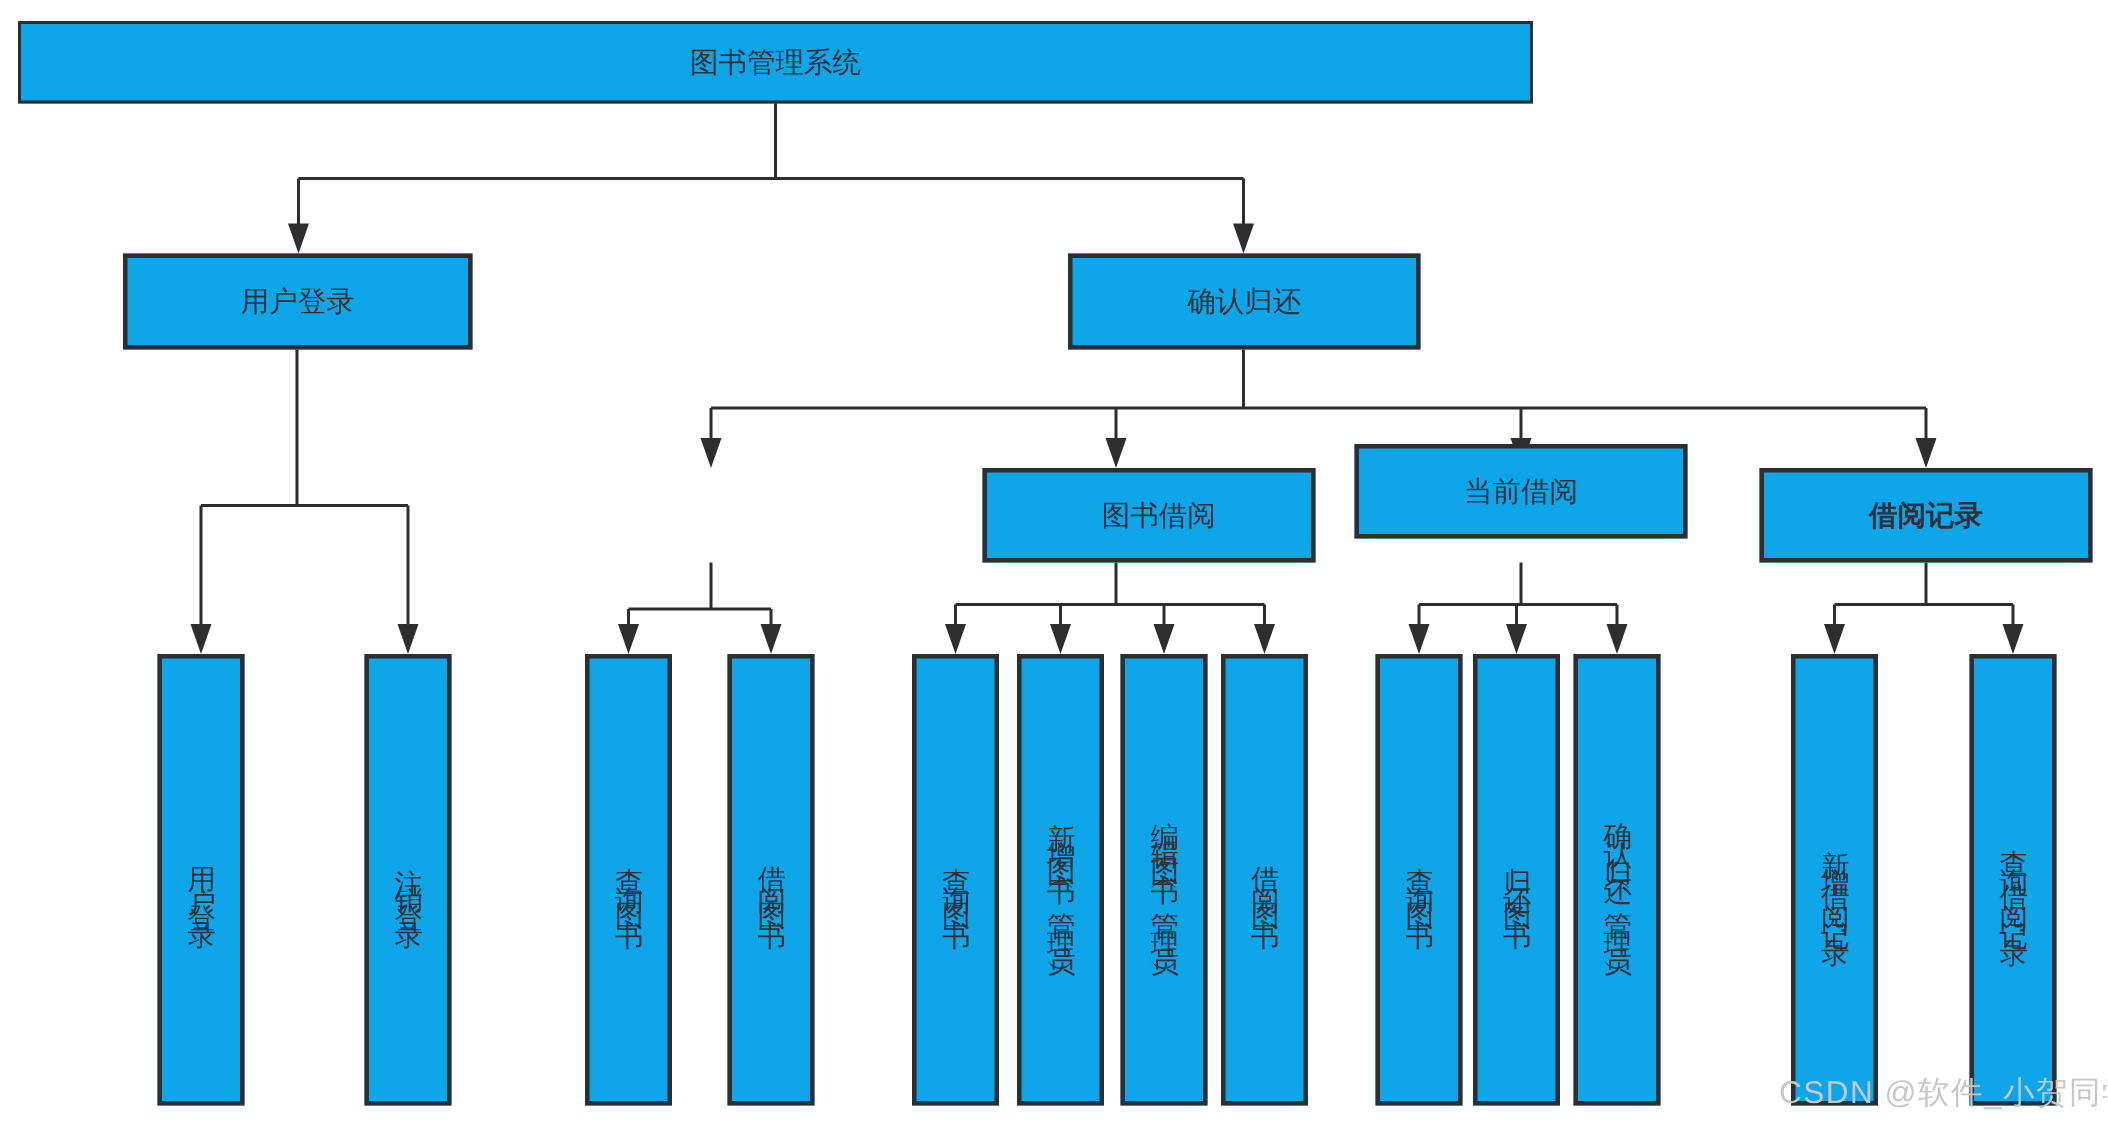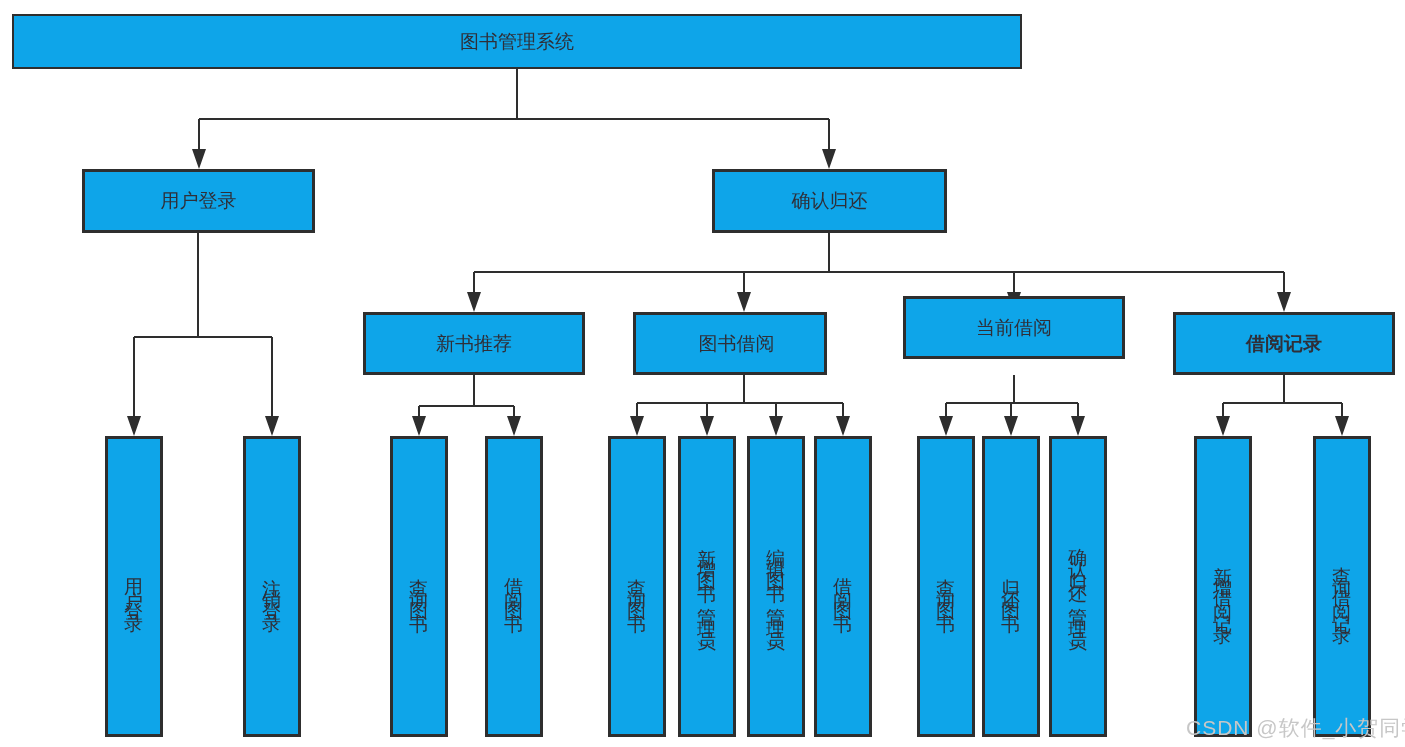--- a/index.html
+++ b/index.html
@@ -42,24 +42,21 @@
     <span class="label">图书管理系统</span>
   </div>
 
   <div class="node h" style="left:82px;top:169px;width:233px;height:64px;">
     <span class="label">用户登录</span>
   </div>
   <div class="node h" style="left:712px;top:169px;width:235px;height:64px;">
     <span class="label">确认归还</span>
   </div>
 
-  <div class="node h" style="left:363px;top:312px;width:222px;height:63px;">
-    <span class="label">新书推荐</span>
-  </div>
-  <div class="node h" style="left:633px;top:312px;width:194px;height:63px;padding-left:13px;">
+  <div class="node h" style="left:655px;top:312px;width:222px;height:63px;padding-left:13px;">
     <span class="label">图书借阅</span>
   </div>
   <div class="node h" style="left:903px;top:296px;width:222px;height:63px;">
     <span class="label">当前借阅</span>
   </div>
   <div class="node h" style="left:1173px;top:312px;width:222px;height:63px;font-weight:bold;">
     <span class="label">借阅记录</span>
   </div>
 
   <div class="node v" style="left:105px;top:436px;width:58px;height:301px;">

